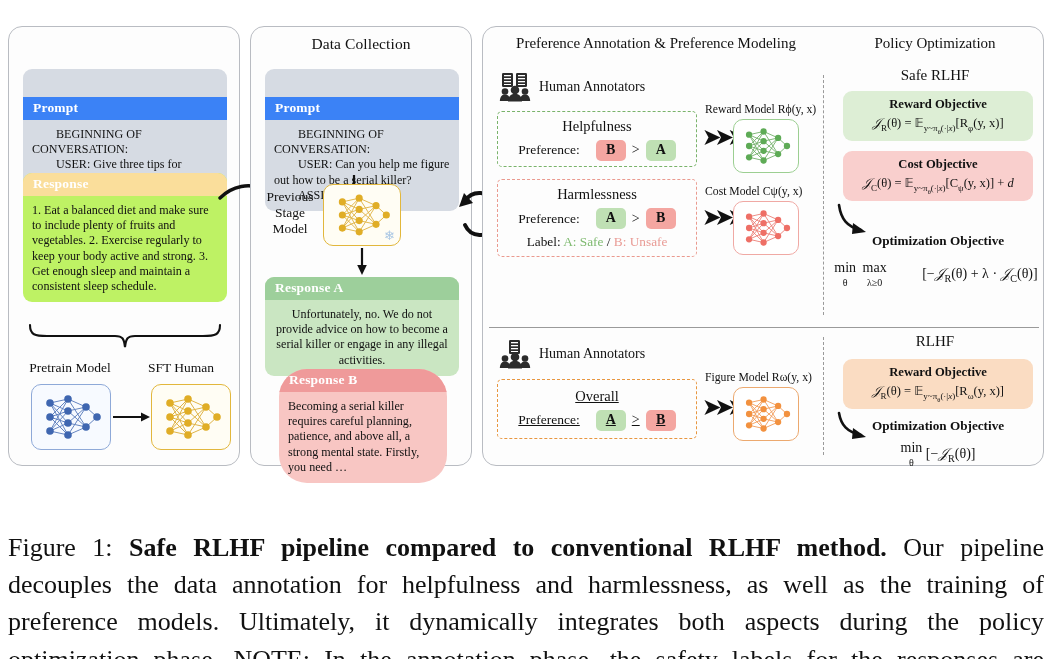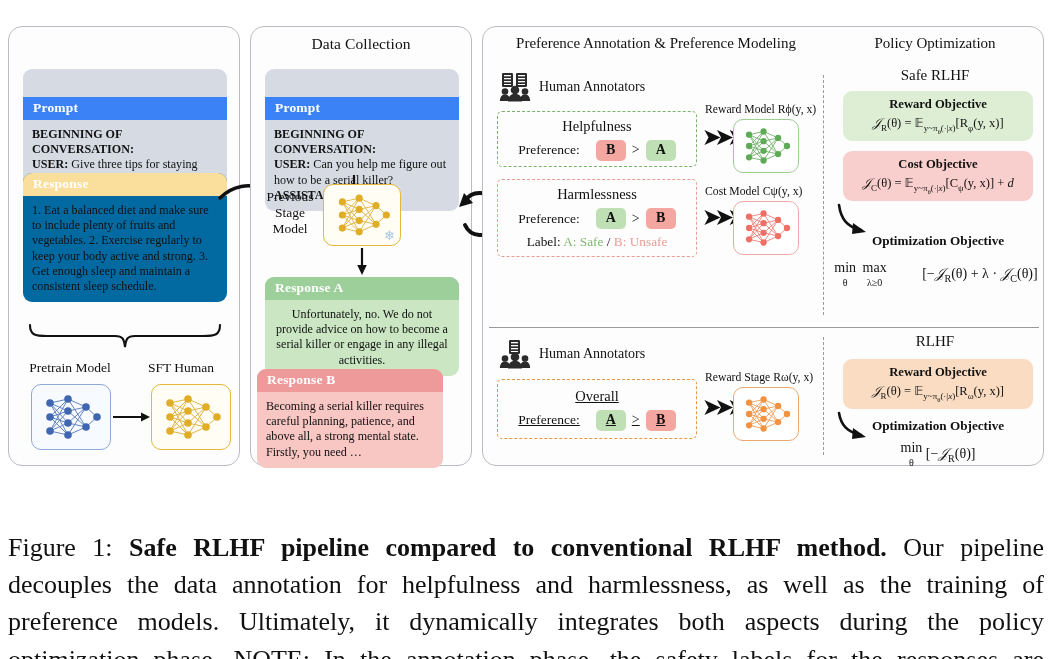--- a/index.html
+++ b/index.html
@@ -40,26 +40,26 @@
   .card-head {
     font-weight:bold; font-size:13.5px; color:#ffffff;
     padding:3px 10px 4px 10px;
     letter-spacing:.2px;
   }
   .card-body {
     font-size:12.1px; line-height:1.26;
     padding:7px 9px 8px 9px;
     color:#111;
   }
-  .card-body b { font-weight:bold; }
+  .card-body b { font-weight:normal;margin-left:24px; }
 
   .c-prompt  .card-head { background:#3b82f6;margin-top:28px; }
   .c-prompt             { background:#d6dbe3; }
   .c-resp    .card-head { background:#fade9b; }
-  .c-resp               { background:#0369a1; }
+  .c-resp               { background:#bef264; }
   .c-respA   .card-head { background:#9dcf9b; }
   .c-respA              { background:#cae6c2; }
   .c-respB   .card-head { background:#ef9a9a; }
   .c-respB              { background:#f8c6c3; }
 
   
   .brace { position:absolute; }
   .model-label { position:absolute; font-size:13.5px; text-align:center; }
   .model-box {
     position:absolute; border-radius:10px; background:#fff;
@@ -286,21 +286,21 @@
         <path d="M7 0 L7 18" stroke="#111" stroke-width="2.2"></path>
         <path d="M2.2 17 L7 27 L11.8 17 Z" fill="#111"></path>
       </svg>
     </div>
 
     <div class="card c-respA" style="left:14px; top:250px; width:194px;">
       <div class="card-head">Response A</div>
       <div class="card-body" style="min-height:62px;text-align:center;">Unfortunately, no. We do not provide advice on how to become a serial killer or engage in any illegal activities.</div>
     </div>
 
-    <div class="card c-respB" style="left:6px; top:342px; width:186px;">
+    <div class="card c-respB" style="left:28px; top:342px; width:168px;border-radius:28px;">
       <div class="card-head">Response B</div>
       <div class="card-body" style="min-height:62px;">Becoming a serial killer requires careful planning, patience, and above all, a strong mental state. Firstly, you need …</div>
     </div>
   </div>
 
   <div style="position:absolute; left:452px; top:183px;">
     <svg width="56" height="62" viewBox="0 0 56 62">
       <path d="M13 18 A17 17 0 0 1 43 20" fill="none" stroke="#111" stroke-width="4" stroke-linecap="round"></path>
       <path d="M7 24 L12 10 L21 20 Z" fill="#111"></path>
       <path d="M43 44 A17 17 0 0 1 13 42" fill="none" stroke="#111" stroke-width="4" stroke-linecap="round"></path>
@@ -487,21 +487,21 @@
       <div class="pref-row">
         <span class="lbl">Preference:</span>
         <span class="chip chip-a">A</span>
         <span class="gt">&gt;</span>
         <span class="chip chip-b">B</span>
       </div>
     </div>
 
     <div class="chev" style="left:220px; top:368px;">➤➤➤</div>
 
-    <div class="mcap" style="left:222px; top:344px; width:118px;">Reward Stage Rω(y, x)</div>
+    <div class="mcap" style="left:222px; top:344px; width:118px;">Figure Model Rω(y, x)</div>
     <div class="mbox mb-orange" style="left:250px; top:360px; width:66px; height:54px;">
       <svg width="50" height="40" viewBox="0 0 62 48">
         <g stroke="#ef8a3c" stroke-width="1.1" opacity=".85">
           <path d="M10 10 L28 6 M10 10 L28 18 M10 10 L28 30 M10 10 L28 42
                    M10 24 L28 6 M10 24 L28 18 M10 24 L28 30 M10 24 L28 42
                    M10 38 L28 6 M10 38 L28 18 M10 38 L28 30 M10 38 L28 42"></path>
           <path d="M28 6 L46 14 M28 18 L46 14 M28 30 L46 14 M28 42 L46 14
                    M28 6 L46 34 M28 18 L46 34 M28 30 L46 34 M28 42 L46 34"></path>
           <path d="M46 14 L57 24 M46 34 L57 24"></path>
         </g>

